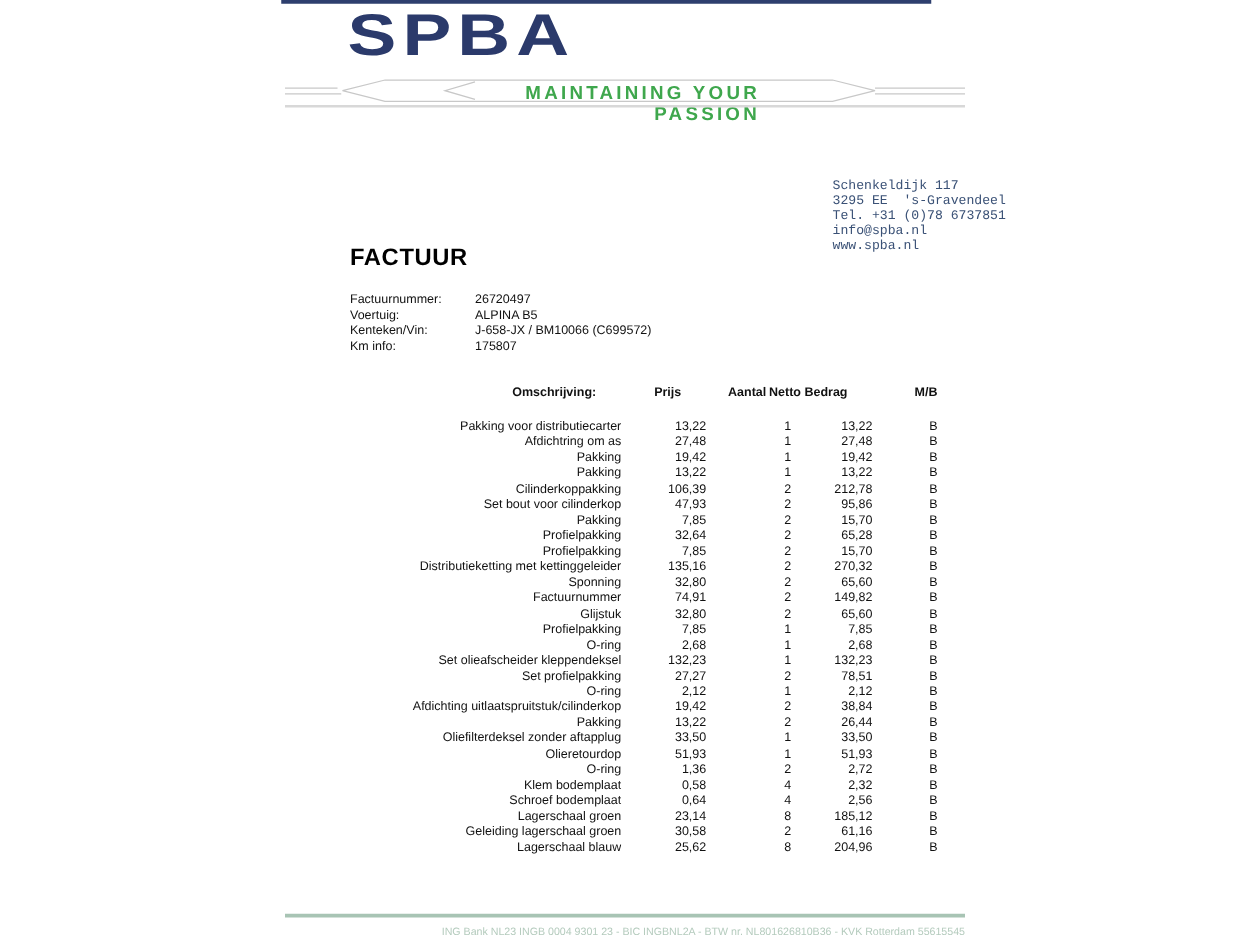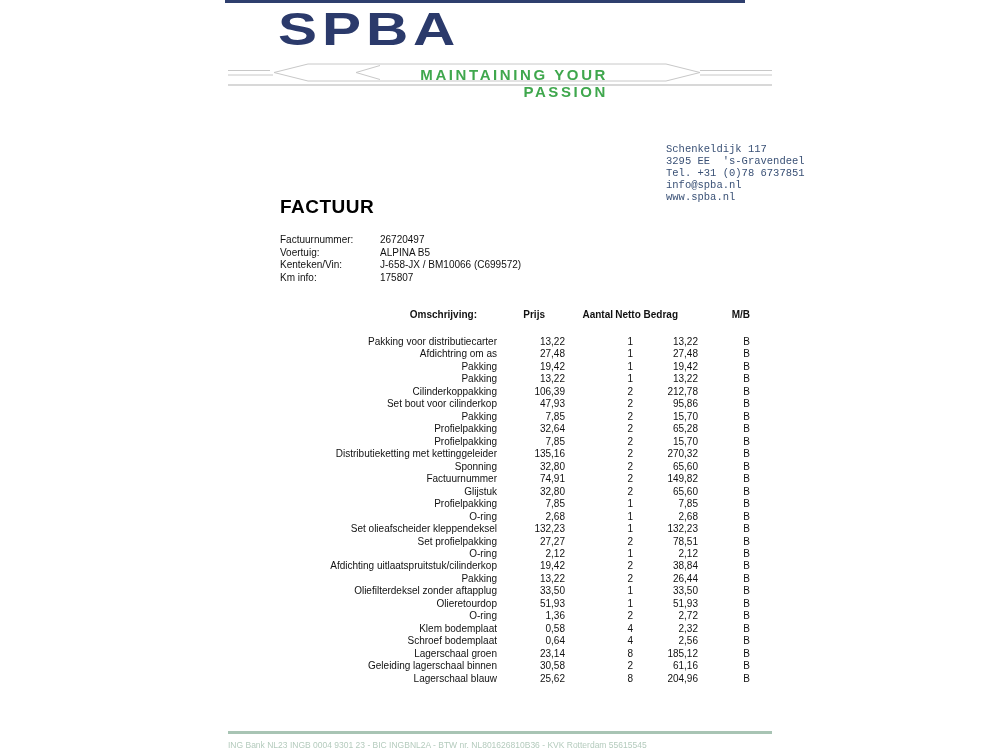--- a/index.html
+++ b/index.html
@@ -33,21 +33,21 @@
   .invoice-table{position:absolute;left:52px;top:308px;width:470px;font-size:10px;color:#111;}
   .t-grid{display:grid;grid-template-columns:197px 68px 68px 65px 1fr;text-align:right;}
   .t-head{font-weight:bold;line-height:13px;}
   .t-rows{margin-top:15px;}
   .t-row{line-height:12.47px;margin-left:20px;}
   .t-cell{white-space:nowrap;overflow:hidden;}
 
   .payment-note{position:absolute;left:52px;top:710px;font-size:11px;font-weight:bold;
                 color:#203A66;letter-spacing:0.1px;}
   .bottom-rule{position:absolute;left:0;top:731px;width:544px;height:3px;background:#A8C4B4;}
-  .footer-line{position:absolute;left:0;top:740px;width:544px;text-align:left;
+  .footer-line{position:absolute;left:0;top:740px;width:544px;text-align:right;
                font-size:8.5px;color:#B4CBBD;white-space:nowrap;}
 </style>
 </head>
 <body>
 
 <div class="page">
 
   <div class="topbar"></div>
 
   <div class="logo-text">SPBA</div>
@@ -310,21 +310,21 @@
 
         <div class="t-grid t-row">
           <span class="t-cell">Lagerschaal groen</span>
           <span class="t-cell">23,14</span>
           <span class="t-cell">8</span>
           <span class="t-cell">185,12</span>
           <span class="t-cell">B</span>
         </div>
 
         <div class="t-grid t-row">
-          <span class="t-cell">Geleiding lagerschaal binnen</span>
+          <span class="t-cell">Geleiding lagerschaal groen</span>
           <span class="t-cell">30,58</span>
           <span class="t-cell">2</span>
           <span class="t-cell">61,16</span>
           <span class="t-cell">B</span>
         </div>
 
         <div class="t-grid t-row">
           <span class="t-cell">Lagerschaal blauw</span>
           <span class="t-cell">25,62</span>
           <span class="t-cell">8</span>

